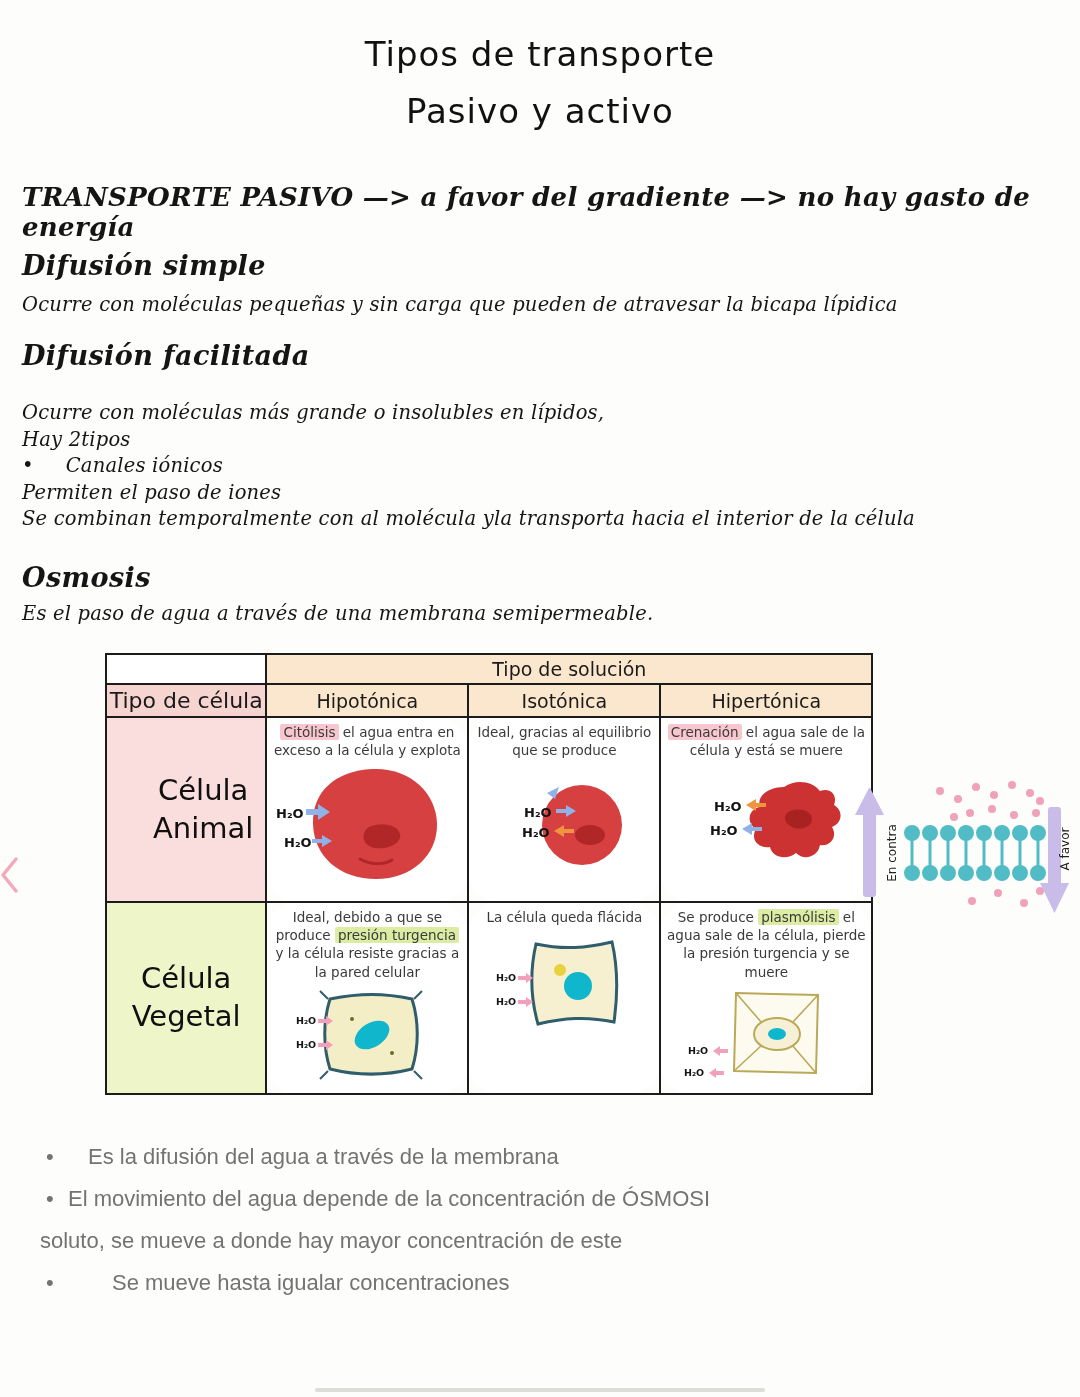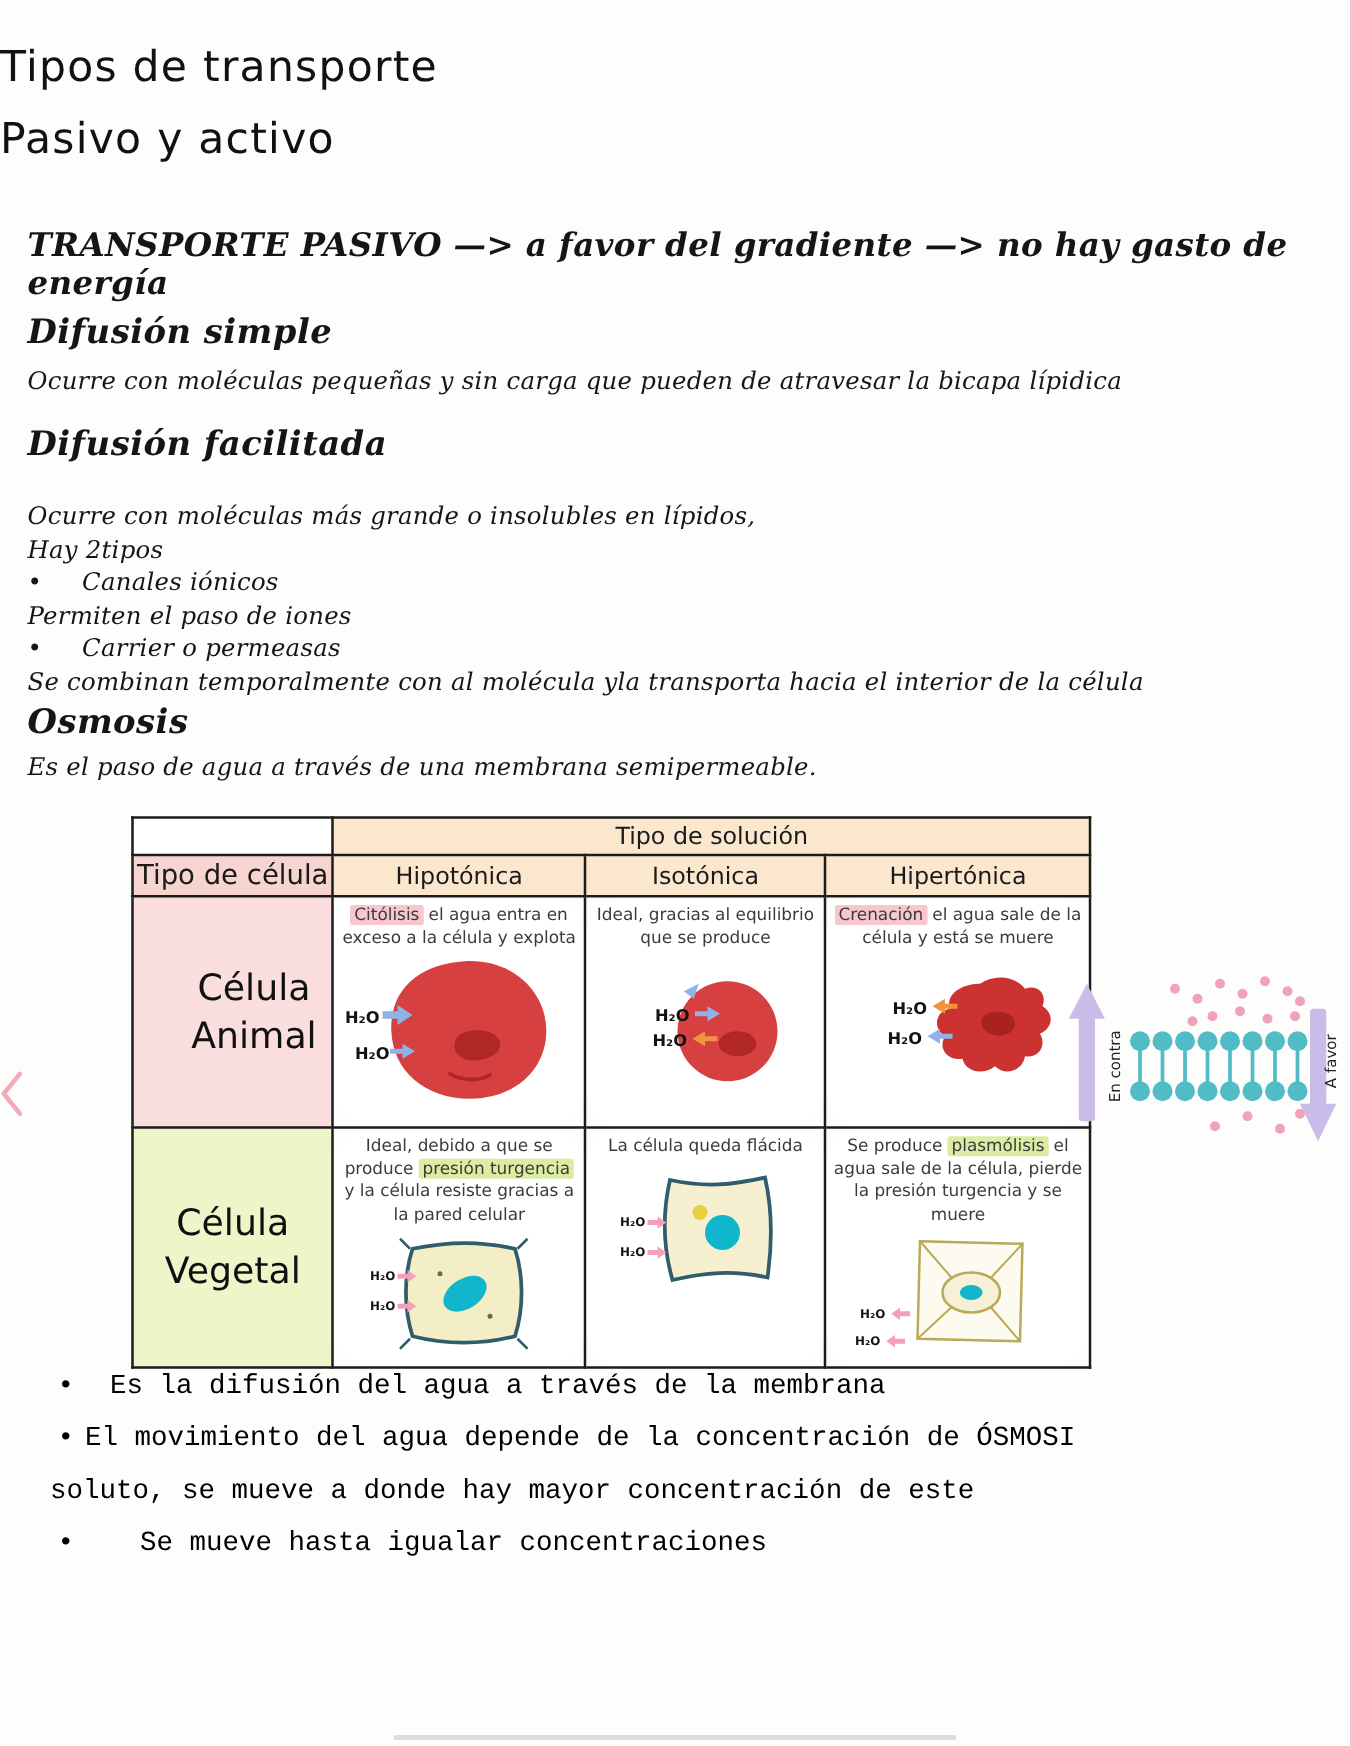--- a/index.html
+++ b/index.html
@@ -2,21 +2,21 @@
 <html><head>
 <meta charset="utf-8">
 <style>
   html,body { margin:0; padding:0; background:#ffffff; }
   .page {
     position:relative; width:1080px; height:1397px; margin:0 auto;
     background:#fdfdfb; overflow:hidden;
     font-family:"DejaVu Serif", serif; color:#151515;
   }
 
-  .title-block { position:absolute; top:26px; left:0; width:100%; text-align:left;
+  .title-block { position:absolute; top:26px; left:0; width:100%; text-align:center;
                  font-family:"DejaVu Sans", sans-serif; font-size:34px; line-height:57px;
                  letter-spacing:1px; color:#111; }
 
   .intro { position:absolute; left:22px; top:182px; width:1030px;
            font-style:italic; font-weight:bold; font-size:26px; letter-spacing:.3px; }
 
   .h-script { position:absolute; left:22px; font-style:italic; font-weight:bold;
               font-size:27px; letter-spacing:.4px; }
   .body-script { position:absolute; left:22px; font-style:italic; font-size:19.5px;
                  letter-spacing:.2px; color:#161616; }
@@ -52,22 +52,22 @@
 
   
   svg text.h2o    { font-family:"DejaVu Sans", sans-serif; font-weight:bold; font-size:13px; fill:#131313; }
   svg text.h2o-sm { font-family:"DejaVu Sans", sans-serif; font-weight:bold; font-size:9.5px; fill:#131313; }
   svg text.mem-label { font-family:"DejaVu Sans", sans-serif; font-size:12px; fill:#222; }
 
   .membrane { position:absolute; left:852px; top:775px; }
   .margin-mark { position:absolute; left:0; top:856px; }
 
   
-  .bullets { position:absolute; left:40px; top:1096px; width:900px;
-             font-family:Liberation Mono, monospace; font-size:22px; color:#000000; }
+  .bullets { position:absolute; left:40px; top:1144px; width:900px;
+             font-family:Liberation Sans, sans-serif; font-size:22px; color:#737373; }
   .b-line { height:42px; }
   .b-marker { display:inline-block; margin-left:6px; }
   .b-line.ind-a .b-marker { width:42px; }
   .b-line.ind-b .b-marker { width:22px; }
   .b-line.ind-c .b-marker { width:66px; }
   .b-line.ind-none .b-marker { width:0; margin-left:0; }
 
   .bottom-shadow { position:absolute; left:315px; top:1388px; width:450px; height:4px;
                    background:#dcdcd8; border-radius:2px; }
 </style>
@@ -85,21 +85,20 @@
 
   <div class="h-script" style="top:250px;">Difusión simple</div>
   <div class="body-script" style="top:293px;">Ocurre con moléculas pequeñas y sin carga que pueden de atravesar la bicapa lípidica</div>
 
   <div class="h-script" style="top:340px;">Difusión facilitada</div>
   <div class="fac-lines">
     <div class="fac-line">Ocurre con moléculas más grande o insolubles en lípidos,</div>
     <div class="fac-line">Hay 2tipos</div>
     <div class="fac-line">•     Canales iónicos</div>
     <div class="fac-line">Permiten el paso de iones</div>
-    <div class="fac-line">•     Carrier o permeasas</div>
     <div class="fac-line">Se combinan temporalmente con al molécula yla transporta hacia el interior de la célula</div>
   </div>
 
   <div class="h-script" style="top:562px;">Osmosis</div>
   <div class="body-script" style="top:602px;">Es el paso de agua a través de una membrana semipermeable.</div>
 
   <div class="table-wrap">
     <table class="osmo-table">
       <colgroup>
           <col style="width:150px">

